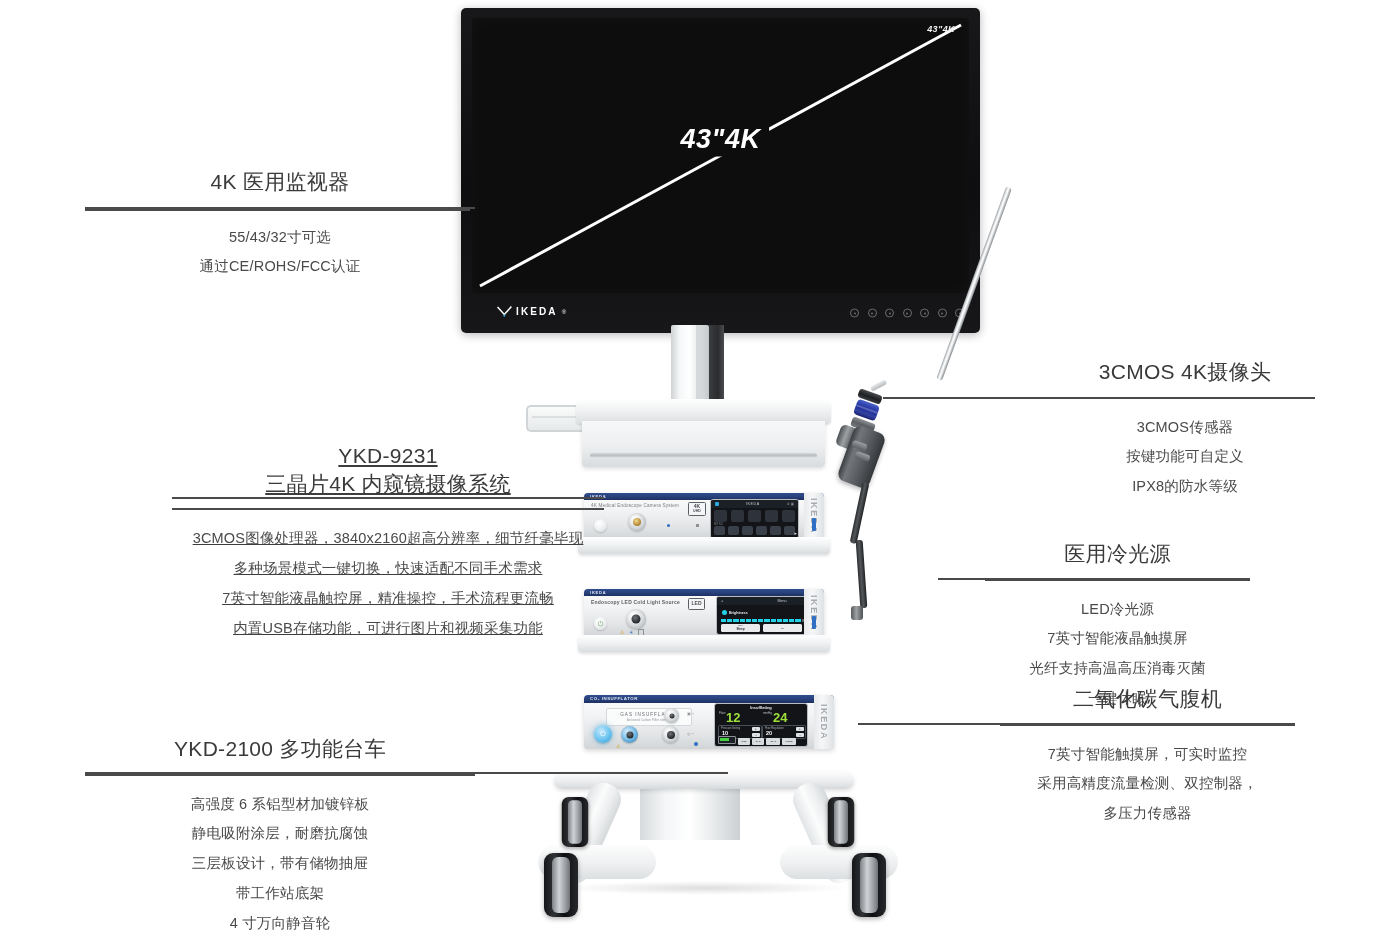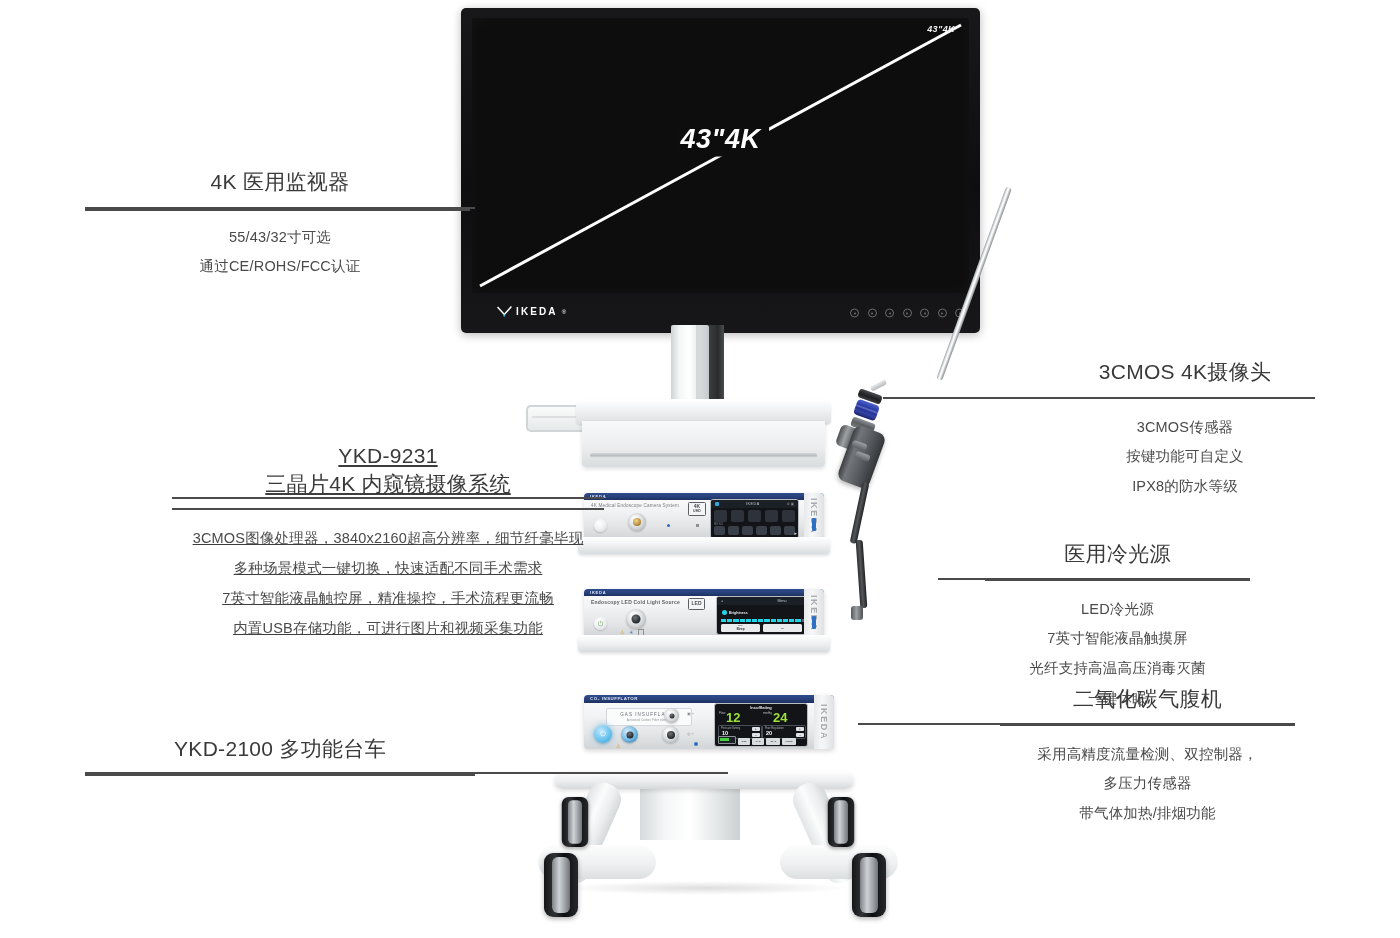--- a/index.html
+++ b/index.html
@@ -553,20 +553,27 @@
       <div>3CMOS图像处理器，3840x2160超高分辨率，细节纤毫毕现</div>
       <div>多种场景模式一键切换，快速适配不同手术需求</div>
       <div>7英寸智能液晶触控屏，精准操控，手术流程更流畅</div>
       <div>内置USB存储功能，可进行图片和视频采集功能</div>
     </div>
   </div>
 
   <div class="callout left" style="left:85px;top:735px;width:390px;">
     <div class="c-title">YKD-2100 多功能台车</div>
     <div class="c-rule"></div>
+    <div class="c-list">
+      <div>高强度 6 系铝型材加镀锌板</div>
+      <div>静电吸附涂层，耐磨抗腐蚀</div>
+      <div>三层板设计，带有储物抽屉</div>
+      <div>带工作站底架</div>
+      <div>4 寸万向静音轮</div>
+    </div>
   </div>
 
   <div class="callout right" style="left:1055px;top:358px;width:260px;">
     <div class="c-title">3CMOS 4K摄像头</div>
     <div class="c-rule"></div>
     <div class="c-list">
       <div>3CMOS传感器</div>
       <div>按键功能可自定义</div>
       <div>IPX8的防水等级</div>
     </div>
@@ -580,19 +587,19 @@
       <div>7英寸智能液晶触摸屏</div>
       <div>光纤支持高温高压消毒灭菌</div>
       <div>一键休眠</div>
     </div>
   </div>
 
   <div class="callout right" style="left:1000px;top:685px;width:295px;">
     <div class="c-title">二氧化碳气腹机</div>
     <div class="c-rule"></div>
     <div class="c-list">
+      <div>7英寸智能触摸屏，可实时监控</div>
       <div>采用高精度流量检测、双控制器，</div>
       <div>多压力传感器</div>
-      <div>带气体加热/排烟功能</div>
     </div>
   </div>
 
 </div>
 
 </body></html>

